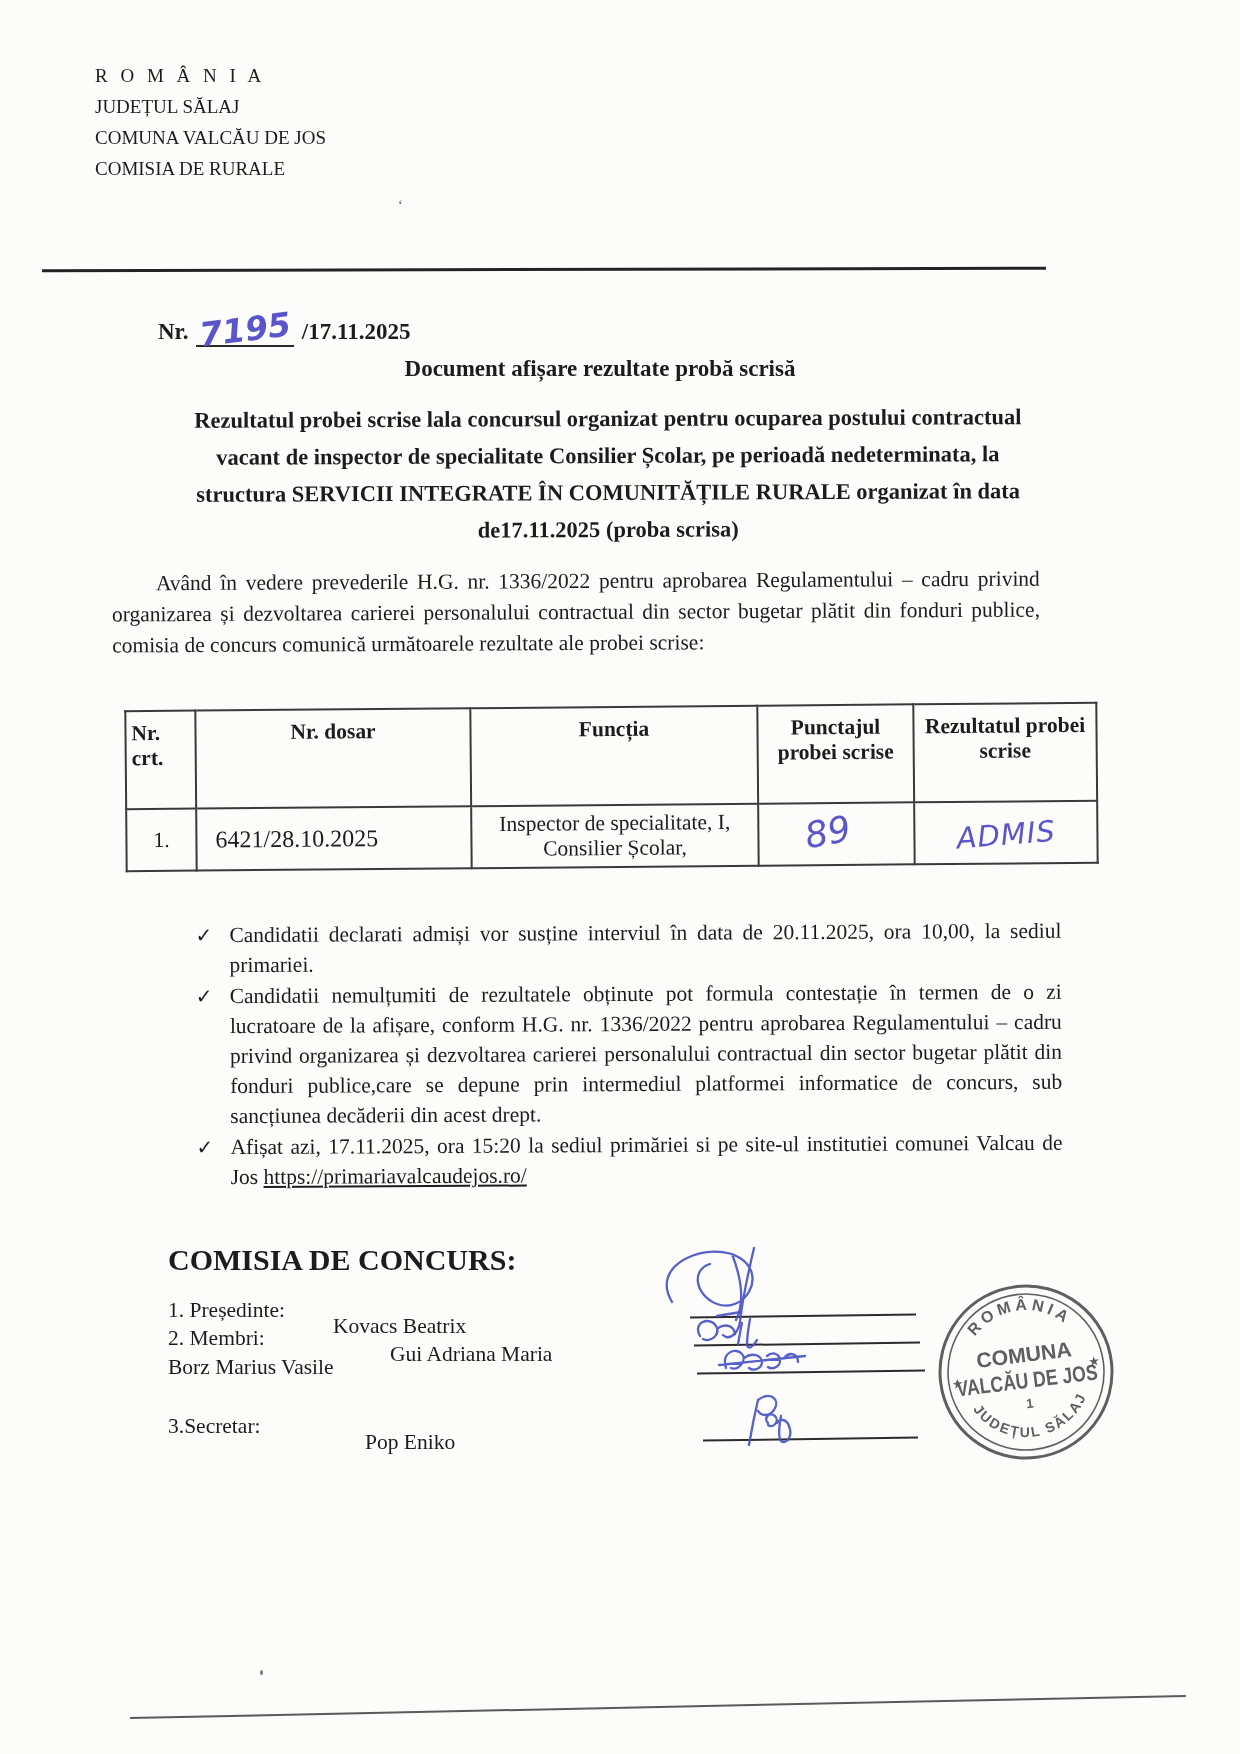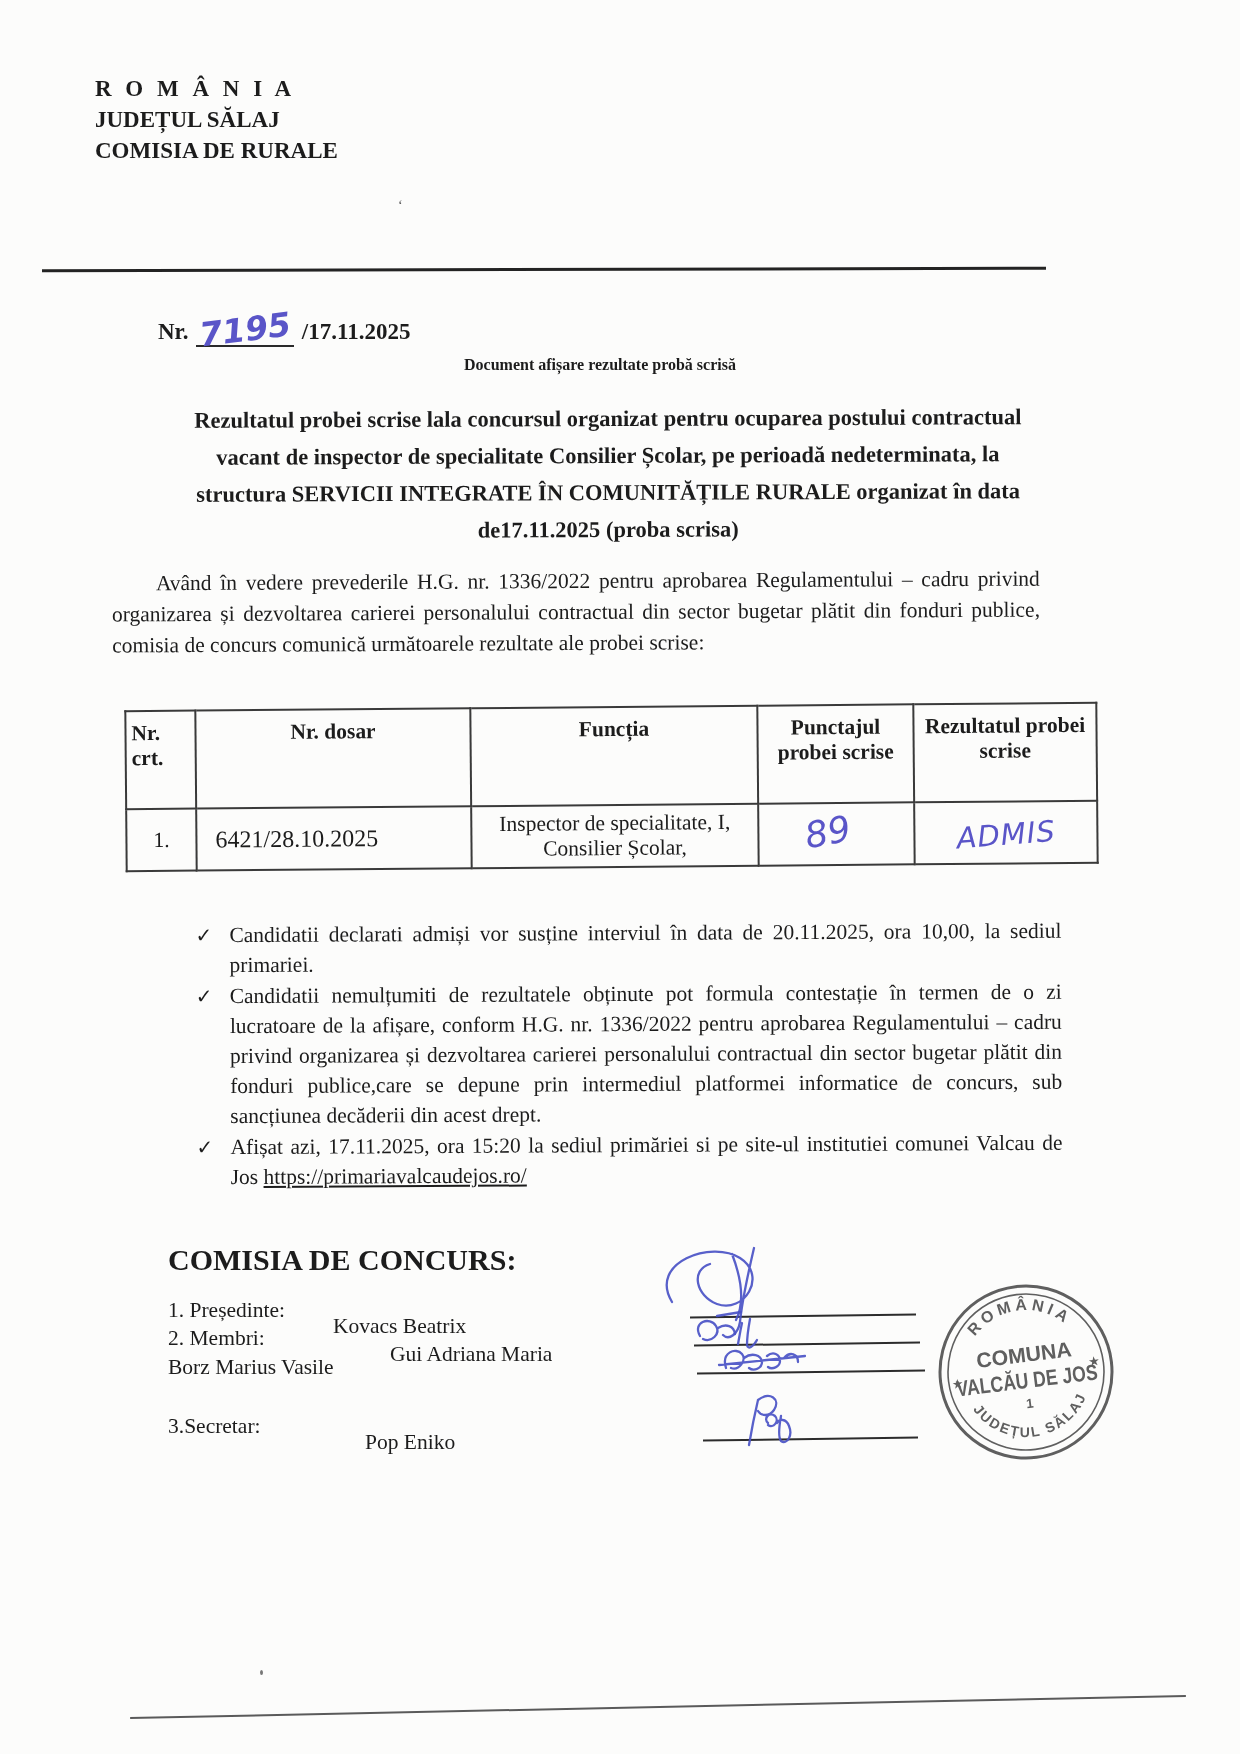--- a/index.html
+++ b/index.html
@@ -4,36 +4,36 @@
 <style>
   html,body{margin:0;padding:0;}
   body{
     width:1240px;height:1754px;position:relative;overflow:hidden;
     background:#fcfcfb;color:#1c1c1c;
     font-family:"Liberation Serif","DejaVu Serif",serif;
   }
   .abs{position:absolute;}
 
   
-  .letterhead{left:95px;top:73px;font-weight:bold;font-size:23px;line-height:31px;}
+  .letterhead{left:95px;top:60px;font-weight:normal;font-size:19px;line-height:31px;}
   .letterhead .spaced{letter-spacing:4px;}
   .stray-mark{left:398px;top:198px;font-size:14px;color:#555;}
 
   .rule-top{left:42px;top:268px;width:1004px;height:3px;background:#232323;transform:rotate(-0.15deg);}
 
   
   .reg-line{left:158px;top:318px;font-weight:bold;font-size:23px;white-space:nowrap;}
   .hand{font-family:"DejaVu Sans",sans-serif;font-style:italic;}
   .reg-number{
     display:inline-block;color:#5a55c8;font-size:33px;line-height:20px;
     transform:rotate(-7deg) translateY(2px);padding:0 3px;
   }
   .reg-underline{display:inline-block;border-bottom:2.5px solid #2a2a2a;margin:0 2px;}
 
-  .subtitle{left:35px;top:356px;width:1130px;text-align:center;font-weight:bold;font-size:16px;}
+  .subtitle{left:35px;top:356px;width:1130px;text-align:center;font-weight:bold;font-size:23px;}
 
   .title-block{
     left:170px;top:400px;width:876px;text-align:center;font-weight:bold;
     font-size:22.5px;line-height:37px;transform:rotate(-0.25deg);
   }
 
   .intro{
     left:112px;top:566px;width:928px;font-size:21.5px;line-height:31px;
     text-align:justify;text-indent:44px;transform:rotate(-0.3deg);
   }
@@ -82,20 +82,21 @@
 
   .bottom-line{left:130px;top:1706px;width:1056px;height:2px;background:#5a5a5a;transform:rotate(-1.2deg);}
   .bottom-dot{left:260px;top:1670px;width:3px;height:5px;background:#777;border-radius:50%;}
 </style>
 </head>
 <body>
 
 <div class="abs letterhead">
   <div class="spaced">R O M Â N I A</div>
   <div>JUDEȚUL SĂLAJ</div>
+  <div>COMUNA VALCĂU DE JOS</div>
   <div>COMISIA DE RURALE</div>
 </div>
 
 <div class="abs stray-mark">‘</div>
 <div class="abs rule-top"></div>
 
 <div class="abs reg-line">
   <span>Nr.</span>
   <span class="reg-underline"><span class="hand reg-number">7195</span></span>
   <span>/17.11.2025</span>

